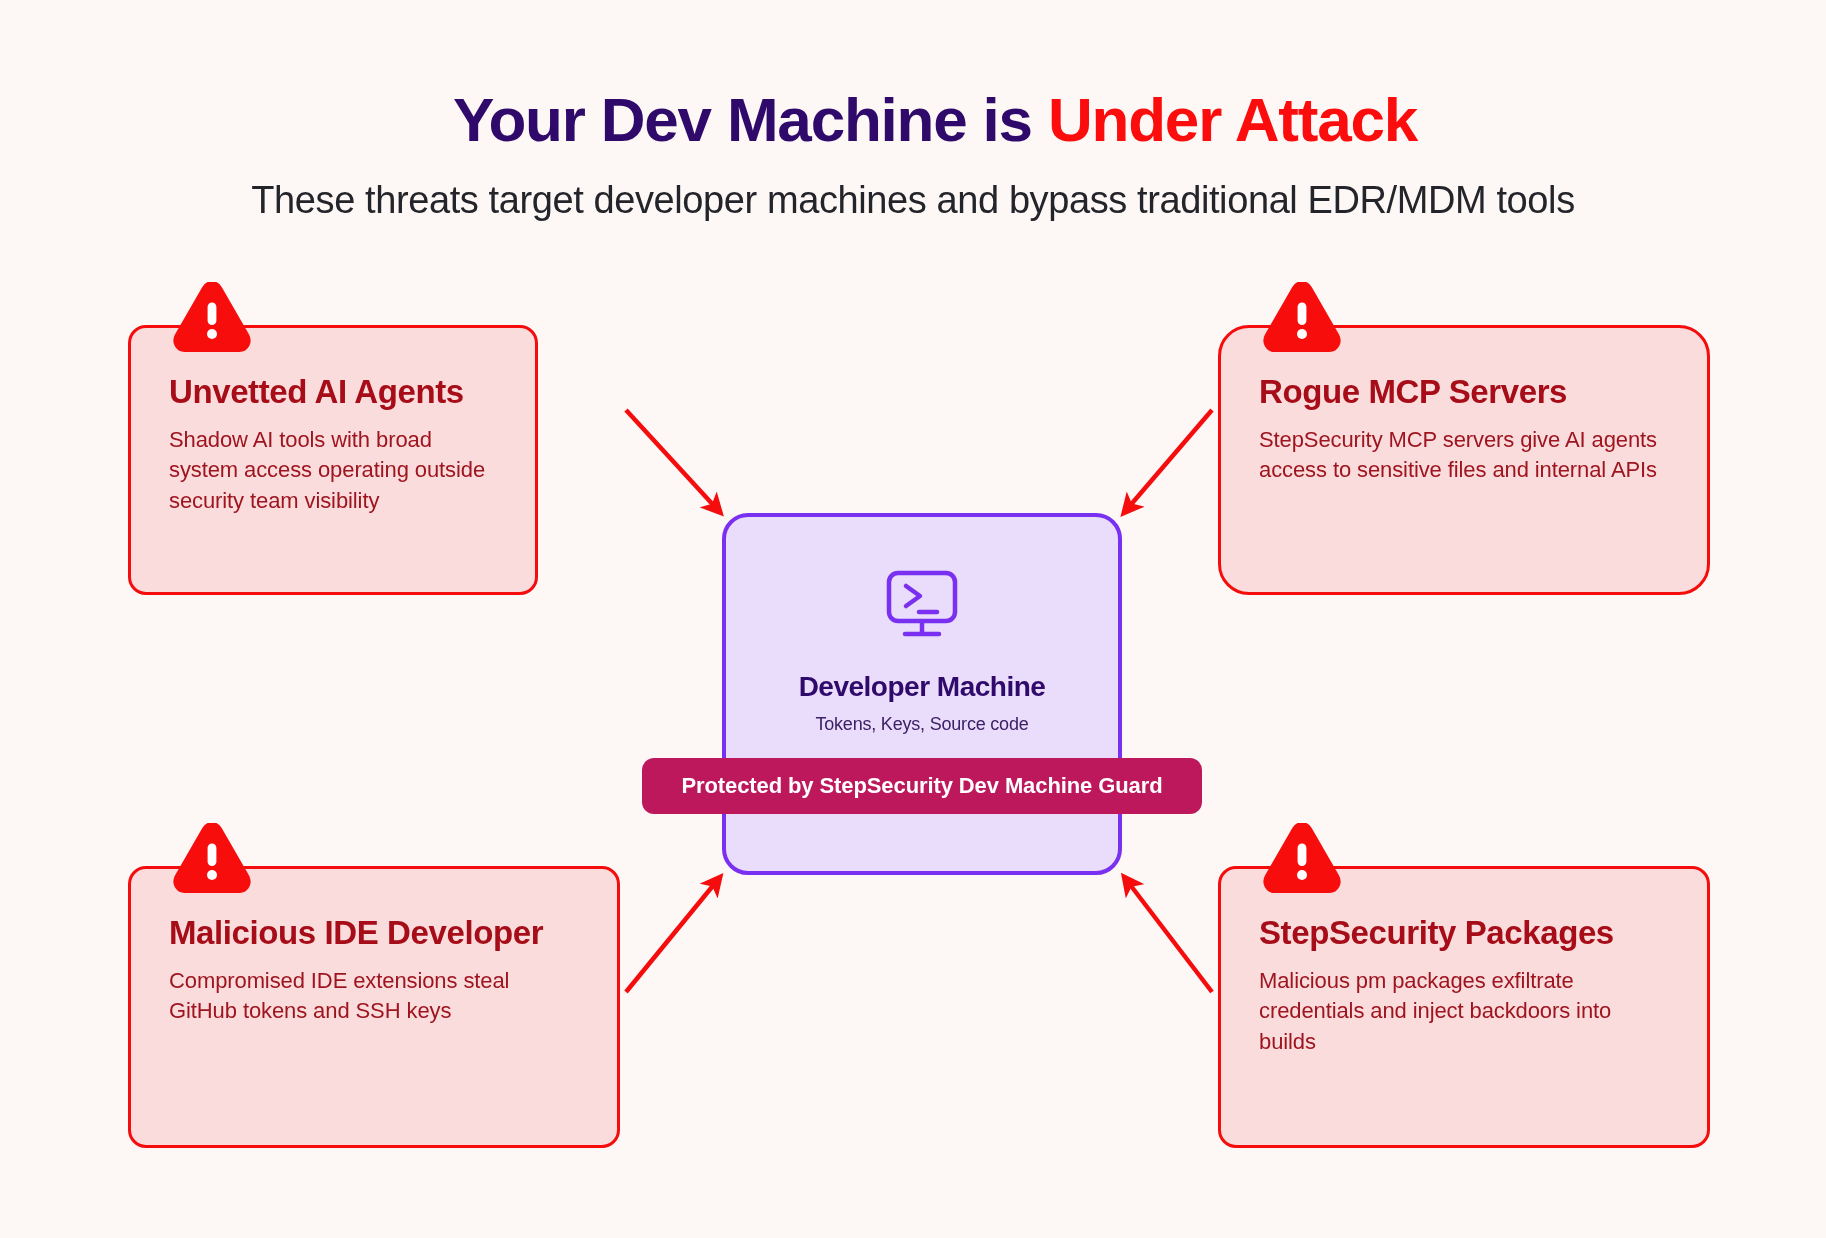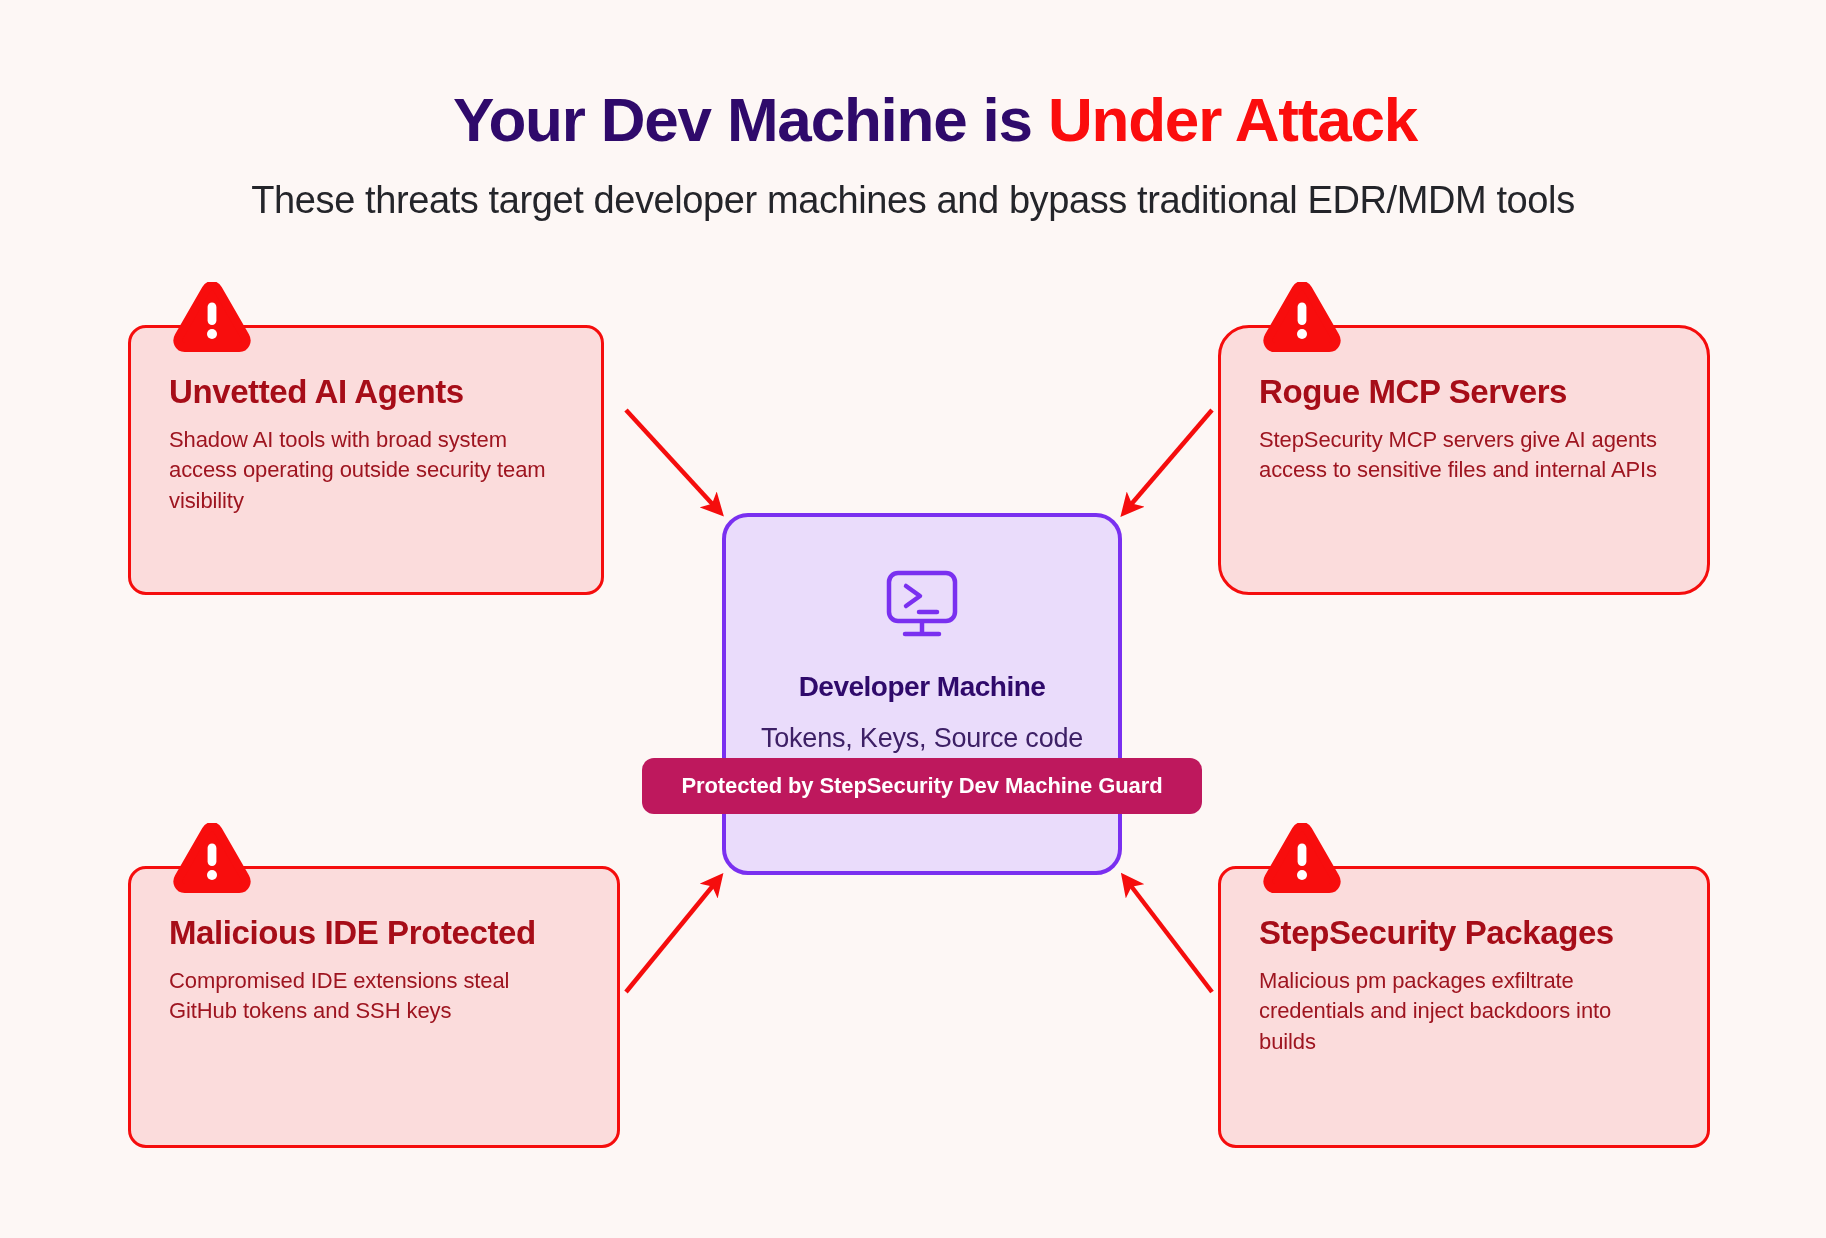--- a/index.html
+++ b/index.html
@@ -64,21 +64,21 @@
 
   
   .threat-card {
     position: absolute;
     box-sizing: border-box;
     background: #fbdcdc;
     border: 3px solid #f50d0d;
     border-radius: 18px;
     padding: 46px 38px 30px 38px;
   }
-  .threat-card.tl { left: 128px;  top: 325px;  width: 476px; height: 270px; }
+  .threat-card.tl { left: 128px;  top: 325px;  width: 410px; height: 270px; }
   .threat-card.tr { left: 1218px; top: 325px;  width: 492px; height: 270px; border-radius: 31px; }
   .threat-card.bl { left: 128px;  top: 866px;  width: 492px; height: 282px; }
   .threat-card.br { left: 1218px; top: 866px;  width: 492px; height: 282px; }
 
   .threat-title {
     margin: 0 0 14px 0;
     font-size: 33px;
     font-weight: 700;
     color: #a60d18;
     letter-spacing: -0.4px;
@@ -126,23 +126,23 @@
   #center-icon svg { display: block; width: 100%; height: 100%; }
   #center-title {
     margin: 0;
     padding-top: 28px;
     font-size: 28px;
     font-weight: 700;
     color: #2f0a6b;
     letter-spacing: -0.5px;
   }
   #center-subtitle {
-    margin: 16px;
+    margin: 7px;
     padding-top: 4px;
-    font-size: 27px;
+    font-size: 18px;
     font-weight: 400;
     color: #3d2066;
     letter-spacing: -0.2px;
   }
 
   
   #protection-badge {
     position: absolute;
     left: 642px;
     top: 758px;
@@ -212,21 +212,21 @@
   </div>
 
   <div class="threat-card bl">
     <div class="warn-icon">
       <svg viewBox="0 0 78 72">
         <path d="M33.2 7.2 C36.0 2.4 42.0 2.4 44.8 7.2 L72.0 54.4 C74.8 59.3 72.0 65.5 66.3 65.5 L11.7 65.5 C6.0 65.5 3.2 59.3 6.0 54.4 Z" fill="#f80d0d" stroke="#f80d0d" stroke-width="9" stroke-linejoin="round"></path>
         <rect x="34.6" y="20.5" width="8.8" height="22.5" rx="4.4" fill="#ffffff"></rect>
         <circle cx="39" cy="52" r="5.0" fill="#ffffff"></circle>
       </svg>
     </div>
-    <h2 class="threat-title">Malicious IDE Protected</h2>
+    <h2 class="threat-title">Malicious IDE Developer</h2>
     <p class="threat-desc">Compromised IDE extensions steal GitHub tokens and SSH keys</p>
   </div>
 
   <div class="threat-card br">
     <div class="warn-icon">
       <svg viewBox="0 0 78 72">
         <path d="M33.2 7.2 C36.0 2.4 42.0 2.4 44.8 7.2 L72.0 54.4 C74.8 59.3 72.0 65.5 66.3 65.5 L11.7 65.5 C6.0 65.5 3.2 59.3 6.0 54.4 Z" fill="#f80d0d" stroke="#f80d0d" stroke-width="9" stroke-linejoin="round"></path>
         <rect x="34.6" y="20.5" width="8.8" height="22.5" rx="4.4" fill="#ffffff"></rect>
         <circle cx="39" cy="52" r="5.0" fill="#ffffff"></circle>
       </svg>

